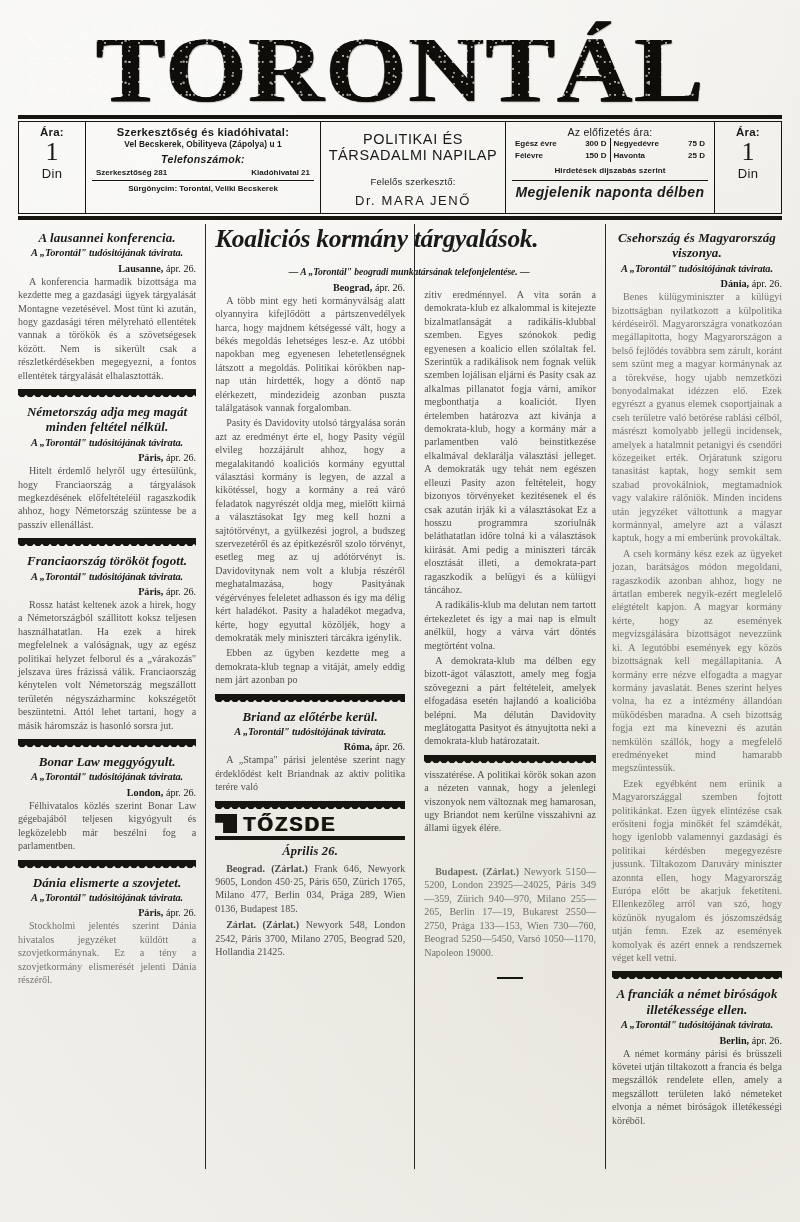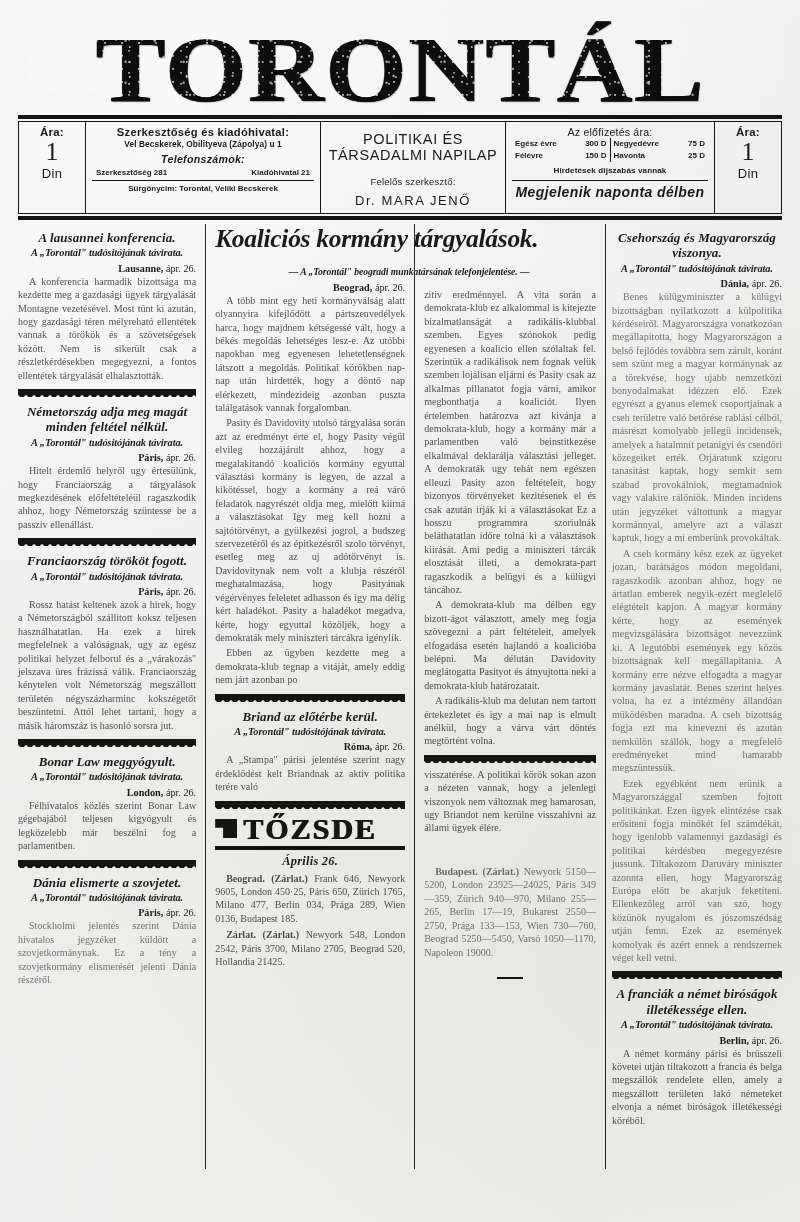--- a/index.html
+++ b/index.html
@@ -109,21 +109,21 @@
            font-size:25.5px;text-align:left;line-height:1.05;letter-spacing:-.3px;margin:2px 0 13px;}
   .bigsub{font-family:"Liberation Serif",serif;font-weight:bold;font-style:italic;
           font-size:9.6px;text-align:center;margin-bottom:5px;letter-spacing:-.05px;}
   .spanhead{width:388px;}
 
   
   .tozsde-wrap{margin-top:2px;}
   .tozsde{display:flex;align-items:center;gap:6px;}
   .tozsde .mark{width:22px;height:19px;background:#16150f;flex:0 0 22px;
      clip-path:polygon(0 0,100% 0,100% 100%,36% 100%,36% 46%,0 46%);}
-  .tozsde .word{font-family:Liberation Serif, serif;font-weight:bold;font-size:30px;
+  .tozsde .word{font-family:Liberation Sans, sans-serif;font-weight:bold;font-size:20px;
      letter-spacing:2px;line-height:1;color:#16150f;
      text-shadow:.7px 0 0 #16150f,-.5px .4px 0 rgba(20,18,14,.6);}
   .tozsde-rule{height:4px;background:#16150f;margin-top:2px;}
   .tozsde-date{font-family:"Liberation Serif",serif;font-weight:bold;font-style:italic;
      font-size:12.5px;text-align:center;margin:4px 0 3px;letter-spacing:.2px;}
   p.quote{font-size:10.05px;line-height:1.34;text-align:justify;margin:0 0 3px;text-indent:11px;}
   p.quote b{font-weight:bold;}
   .dash{text-align:center;margin:6px 0;}
   .dash span{display:inline-block;width:26px;height:2px;background:#16150f;}
 
@@ -188,21 +188,21 @@
           <div class="gl">
             <span>Negyedévre</span>
             <span>75 D</span>
           </div>
           <div class="gl">
             <span>Havonta</span>
             <span>25 D</span>
           </div>
         </div>
       </div>
-      <div class="ads">Hirdetések dijszabás vannak</div>
+      <div class="ads">Hirdetések dijszabás szerint</div>
       <div class="daily">Megjelenik naponta délben</div>
     </div>
 
     <div class="hb hb-price">
       <div class="lbl">Ára:</div>
       <div class="num">1</div>
       <div class="cur">Din</div>
     </div>
   </div>
   <div class="rule-thin"></div>
@@ -292,22 +292,22 @@
         <p class="quote fade">
           <b>Zárlat. (Zárlat.)</b>
           <span>Newyork 548, London 2542, Páris 3700, Milano 2705, Beograd 520, Hollandia 21425.</span>
         </p>
       </div>
     </div>
 
     <div class="col c3">
       <div style="height:64px"></div>
       <p class="body fade cont">zitiv eredménnyel. A vita során a demokrata-klub ez alkalommal is kitejezte bizalmatlanságát a radikális-klubbal szemben. Egyes szónokok pedig egyenesen a koalicio ellen szólaltak fel. Szerintük a radikálisok nem fognak velük szemben lojálisan eljárni és Pasity csak az alkalmas pillanatot fogja várni, amikor megbonthatja a koaliciót. Ilyen értelemben határozva azt kivánja a demokrata-klub, hogy a kormány már a parlamentben való beinstitkezése elkalmával deklarálja választási jelleget. A demokraták ugy tehát nem egészen elleuzi Pasity azon feltételeit, hogy bizonyos törvényeket kezitésenek el és csak azután irják ki a választásokat Ez a hosszu programmra szoriulnák beláthatatlan időre tolná ki a választások kiirását. Ami pedig a miniszteri tárcák elosztását illeti, a demokrata-part ragaszkodik a belügyi és a külügyi táncához.</p>
+      <p class="body fade">A radikális-klub ma delutan nem tartott értekezletet és igy a mai nap is elmult anélkül, hogy a várva várt döntés megtörtént volna.</p>
       <p class="body fade">A demokrata-klub ma délben egy bizott-ágot választott, amely meg fogja szövegezni a párt feltételeit, amelyek elfogadása esetén hajlandó a koalicióba belépni. Ma délután Davidovity meglátogatta Pasityot és átnyujtotta neki a demokrata-klub határozatait.</p>
-      <p class="body fade">A radikális-klub ma delutan nem tartott értekezletet és igy a mai nap is elmult anélkül, hogy a várva várt döntés megtörtént volna.</p>
 
       <div class="sep"></div>
 
       <p class="body fade cont">visszatérése. A politikai körök sokan azon a nézeten vannak, hogy a jelenlegi viszonyok nem változnak meg hamarosan, ugy Briandot nem kerülne visszahivni az állami ügyek élére.</p>
 
       <div style="height:28px"></div>
 
       <p class="quote fade2">
         <b>Budapest. (Zárlat.)</b>
         <span>Newyork 5150—5200, London 23925—24025, Páris 349—359, Zürich 940—970, Milano 255—265, Berlin 17—19, Bukarest 2550—2750, Prága 133—153, Wien 730—760, Beograd 5250—5450, Varsó 1050—1170, Napoleon 19000.</span>

